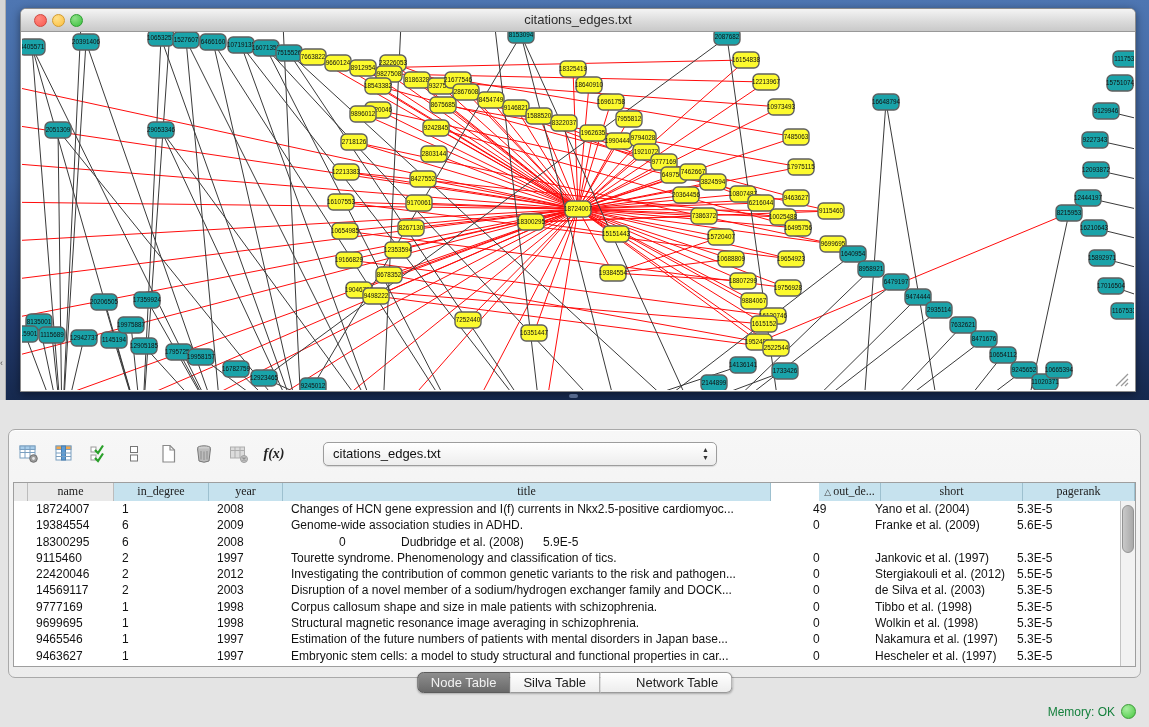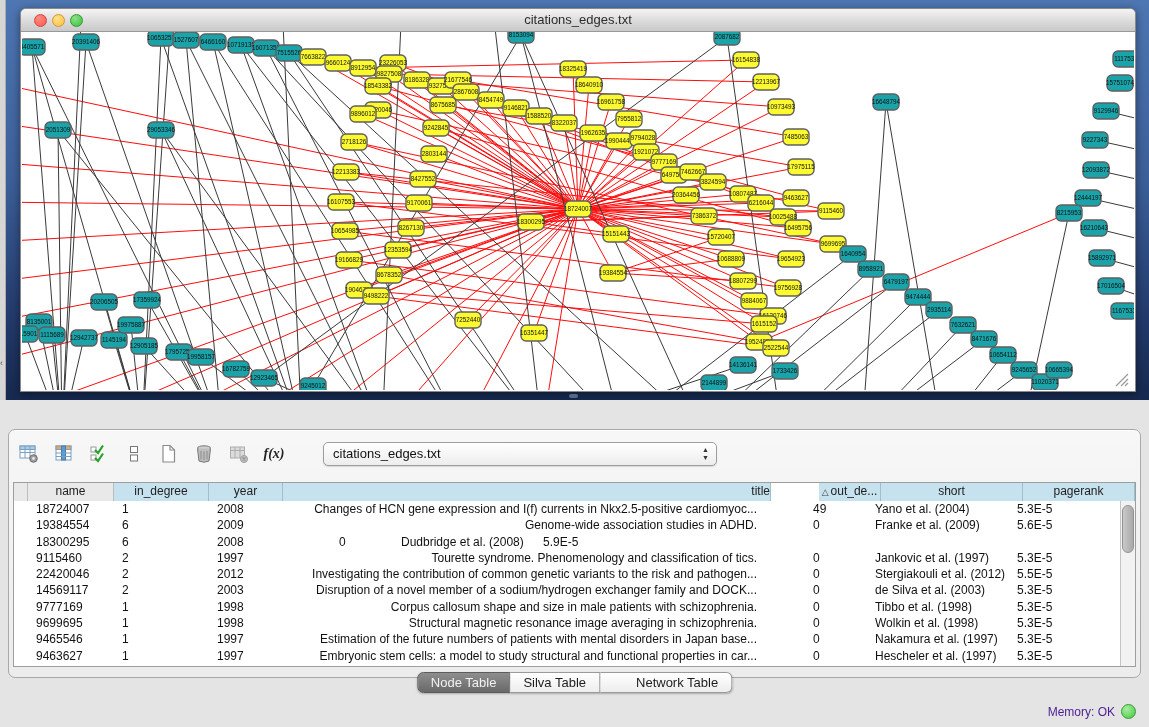--- a/index.html
+++ b/index.html
@@ -31,43 +31,43 @@
   .inner{position:absolute;left:8px;right:8px;top:29px;height:247px;border:1px solid #a9a9a9;border-radius:7px;
     background:linear-gradient(180deg,#f7f7f7,#ececec);box-shadow:inset 0 1px 0 #fff;}
   .toolbar{position:absolute;left:10px;top:0;height:48px;display:flex;align-items:center;gap:15px;}
   .ticon{width:20px;height:20px;display:flex;align-items:center;justify-content:center;}
   .fx{font-family:"Liberation Serif",serif;font-style:italic;font-weight:bold;font-size:14px;color:#222;}
   .combo{position:relative;margin-left:24px;width:392px;height:22px;border:1px solid #9d9d9d;border-radius:5px;
     background:linear-gradient(180deg,#ffffff,#ededed);box-shadow:0 1px 1px rgba(0,0,0,.12);}
   .combo .val{position:absolute;left:9px;top:3px;font-size:13px;color:#111;}
   .combo .arrows{position:absolute;right:7px;top:3px;font-size:7px;line-height:8px;color:#333;text-align:center;}
   .tablewrap{position:absolute;left:4px;right:4px;top:52px;bottom:10px;background:#fff;border:1px solid #9e9e9e;overflow:hidden;}
-  .thead{display:flex;height:18px;border-bottom:1px solid #b91c1c;}
+  .thead{display:flex;height:18px;border-bottom:1px solid #b91c1c;font-family:Liberation Serif, serif;}
   .th{box-sizing:border-box;height:18px;line-height:17px;font-size:12px;color:#222;text-align:center;
       overflow:hidden;white-space:nowrap;}
   .th.gray{background:#e9e9e9;border-right:1px solid #bcbcbc;}
   .th.blue{background:#c6e2ee;border-right:1px solid #9dc0cf;}
   .sort{font-size:9px;color:#444;margin-right:2px;}
   .tbody{position:absolute;left:0;right:14px;top:18px;bottom:0;background:#fff;}
   .tr{display:flex;height:16.3px;line-height:16.3px;}
   .td{box-sizing:border-box;font-size:12px;color:#111;padding-left:8px;overflow:hidden;white-space:nowrap;text-overflow:ellipsis;}
   .gut{width:14px;flex:none;}
   .c0{width:86px;flex:none;}.c1{width:95px;flex:none;}.c2{width:74px;flex:none;}
-  .c3{flex:1;min-width:0;text-align:right;}.c4{width:62px;flex:none;margin-left:48px;}.c5{width:142px;flex:none;}.c6{width:112px;flex:none;}
+  .c3{flex:1;min-width:0;}.c4{width:62px;flex:none;margin-left:48px;}.c5{width:142px;flex:none;}.c6{width:112px;flex:none;}
   .vsb{position:absolute;right:0;top:18px;bottom:0;width:14px;background:#f2f2f2;border-left:1px solid #c4c4c4;}
   .vsb .thumb{position:absolute;left:1px;right:1px;top:4px;height:46px;border-radius:6px;
     background:linear-gradient(90deg,#c9c9c9,#a9a9a9);border:1px solid #939393;}
   .tabs{position:absolute;left:50%;transform:translateX(-50%);top:272px;display:flex;height:21px;
     border-radius:6px;box-shadow:0 1px 2px rgba(0,0,0,.25);}
   .tab{box-sizing:border-box;padding:0 13px;height:21px;line-height:20px;font-size:13px;color:#1d1d1d;
     background:linear-gradient(180deg,#ffffff,#ededed);border:1px solid #9a9a9a;border-left-width:0;}
   .tab:first-child{border-radius:6px 0 0 6px;border-left-width:1px;}
   .tab:last-child{border-radius:0 6px 6px 0;padding-left:36px;}
   .tab.sel{background:linear-gradient(180deg,#8e8e8e,#696969);color:#f2f2f2;border-color:#5c5c5c;text-align:right;}
-  .status{position:absolute;right:34px;top:305px;font-size:12px;color:#4c1d95;}
+  .status{position:absolute;right:34px;top:305px;font-size:12px;color:#15803d;}
   .memdot{position:absolute;right:13px;top:304px;width:13px;height:13px;border-radius:50%;
     background:radial-gradient(circle at 35% 30%,#a8eea0,#46c840);border:1px solid #3a9a36;}
   svg text{font-family:"Liberation Sans",sans-serif;}
 </style>
 </head>
 <body>
 
 <div class="desktop">
   <div class="netwin">
     <div class="titlebar">

